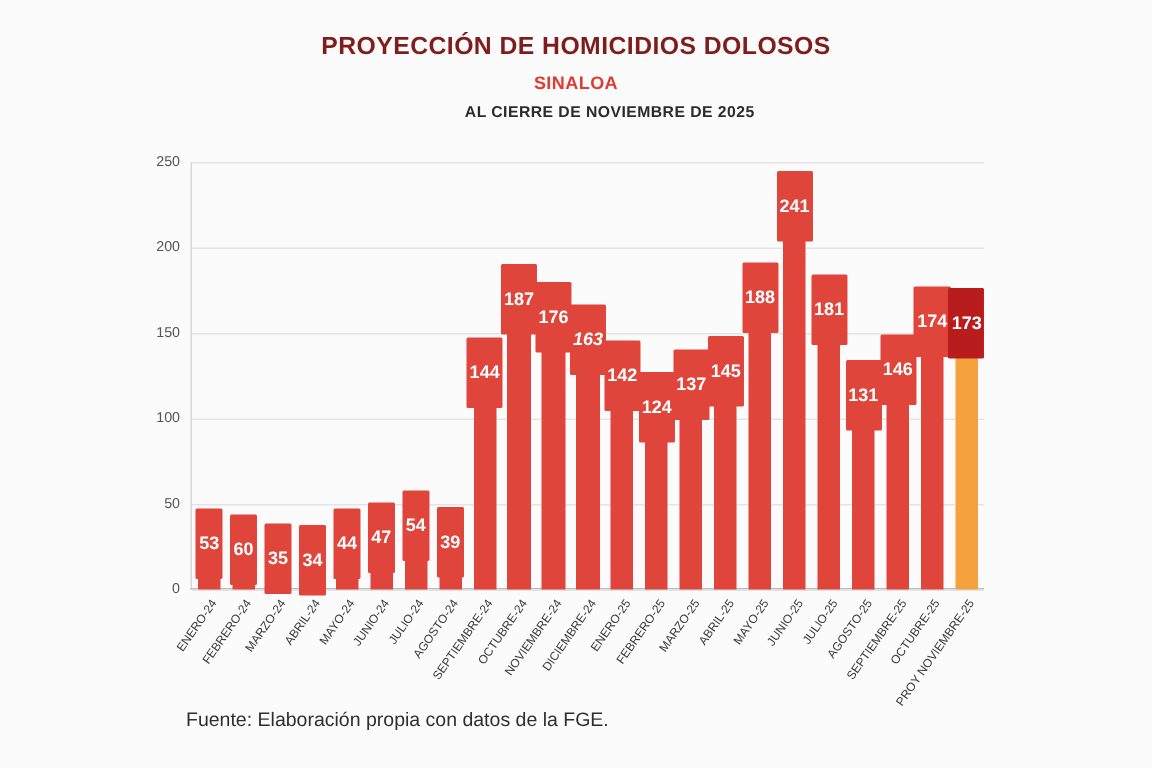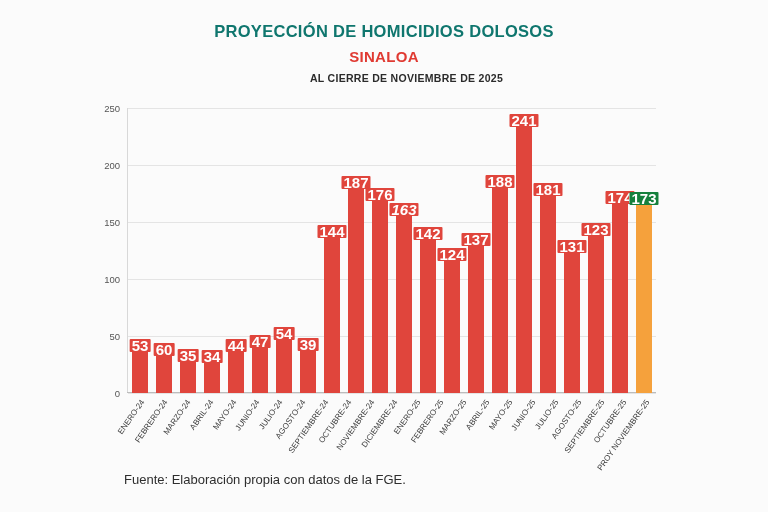--- a/index.html
+++ b/index.html
@@ -23,25 +23,25 @@
   .titles {
     position: absolute;
     top: 22px;
     left: 0;
     width: 768px;
     text-align: center;
   }
   .title-main {
     font-size: 16.5px;
     font-weight: bold;
-    color: #0f766e;
+    color: #7f1d1d;
     letter-spacing: 0.3px;
   }
   .title-sub {
-    font-size: 15px;
+    font-size: 12px;
     font-weight: bold;
     color: #e03a32;
     margin-top: 7px;
     letter-spacing: 0.3px;
   }
   .title-sub2 {
     font-size: 10.5px;
     font-weight: bold;
     color: #2b2b2b;
     margin-top: 7px;
@@ -112,31 +112,31 @@
     position: relative;
   }
   .bar.proj {
     background: #f5a13c;
   }
   .bar-label {
     position: absolute;
     left: 50%;
     transform: translateX(-50%);
     top: -4px;
-    font-size: 15px;
+    font-size: 12px;
     font-weight: bold;
     color: #ffffff;
     background: #e0453c;
-    padding: 1px 2px;
+    padding: 18px 2px;
     border-radius: 1px;
     white-space: nowrap;
     line-height: 11px;
   }
   .bar.proj .bar-label {
-    background: #15803d;
+    background: #b91c1c;
   }
   
   #xlabels {
     position: absolute;
     left: 128px;
     top: 396px;
     width: 528px;
     height: 72px;
     display: flex;
     justify-content: space-between;
@@ -265,20 +265,25 @@
           <div class="bar" title="FEBRERO-25: 124" style="height: 141.36px;">
             <div class="bar-label">124</div>
           </div>
         </div>
         <div class="bar-slot">
           <div class="bar" title="MARZO-25: 137" style="height: 156.18px;">
             <div class="bar-label">137</div>
           </div>
         </div>
         <div class="bar-slot">
+          <div class="bar" title="ABRIL-25: 145" style="height: 165.3px;">
+            <div class="bar-label">145</div>
+          </div>
+        </div>
+        <div class="bar-slot">
           <div class="bar" title="MAYO-25: 188" style="height: 214.32px; text-decoration: underline;">
             <div class="bar-label">188</div>
           </div>
         </div>
         <div class="bar-slot">
           <div class="bar" title="JUNIO-25: 241" style="height: 274.74px;">
             <div class="bar-label">241</div>
           </div>
         </div>
         <div class="bar-slot">
@@ -286,21 +291,21 @@
             <div class="bar-label">181</div>
           </div>
         </div>
         <div class="bar-slot">
           <div class="bar" title="AGOSTO-25: 131" style="height: 149.34px;">
             <div class="bar-label">131</div>
           </div>
         </div>
         <div class="bar-slot">
           <div class="bar" title="SEPTIEMBRE-25: 146" style="height: 166.44px;">
-            <div class="bar-label">123</div>
+            <div class="bar-label">146</div>
           </div>
         </div>
         <div class="bar-slot">
           <div class="bar" title="OCTUBRE-25: 174" style="height: 198.36px;">
             <div class="bar-label">174</div>
           </div>
         </div>
         <div class="bar-slot">
           <div class="bar proj" title="PROY NOVIEMBRE-25: 173" style="height: 197.22px;">
             <div class="bar-label">173</div>

